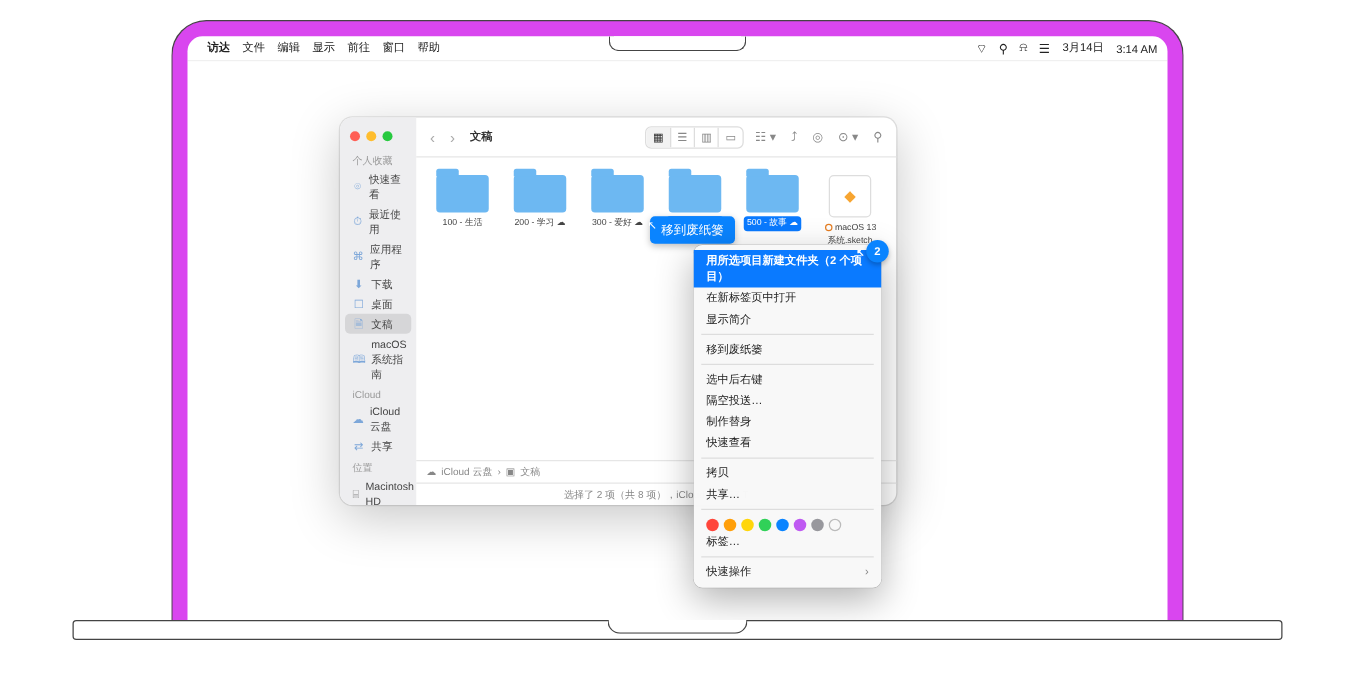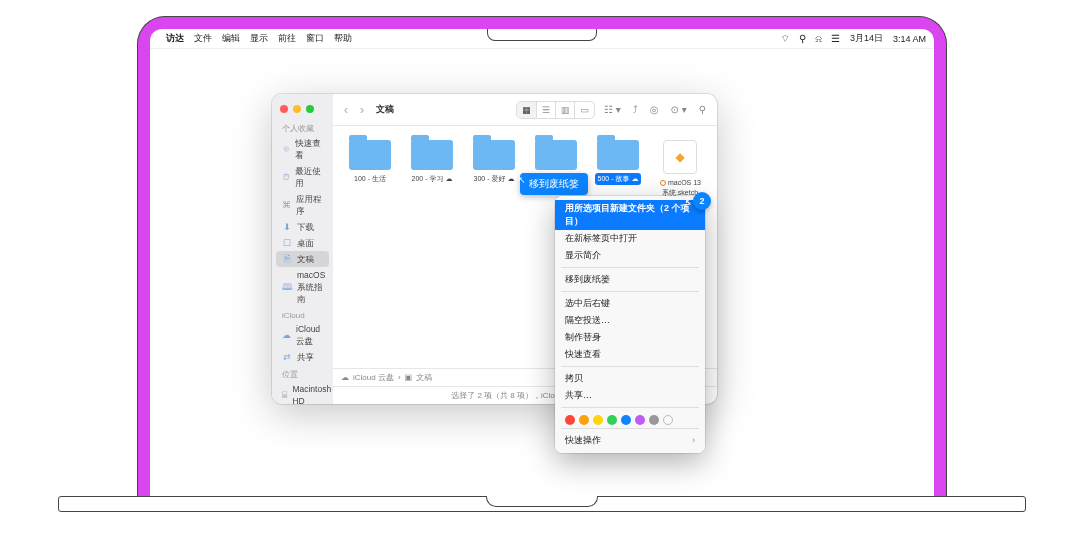--- a/index.html
+++ b/index.html
@@ -396,20 +396,21 @@
       <div class="tags">
         <span style="background:#ff453a"></span>
         <span style="background:#ff9f0a"></span>
         <span style="background:#ffd60a"></span>
         <span style="background:#30d158"></span>
         <span style="background:#0a84ff"></span>
         <span style="background:#bf5af2"></span>
         <span style="background:#98989d"></span>
         <span class="none"></span>
       </div>
+      <div class="mi">标签…</div>
       <div class="sep"></div>
       <div class="mi">
           <span>快速操作</span>
           <span class="arr">›</span>
         </div>
 
     </div>
 
   </div>
 </div>

